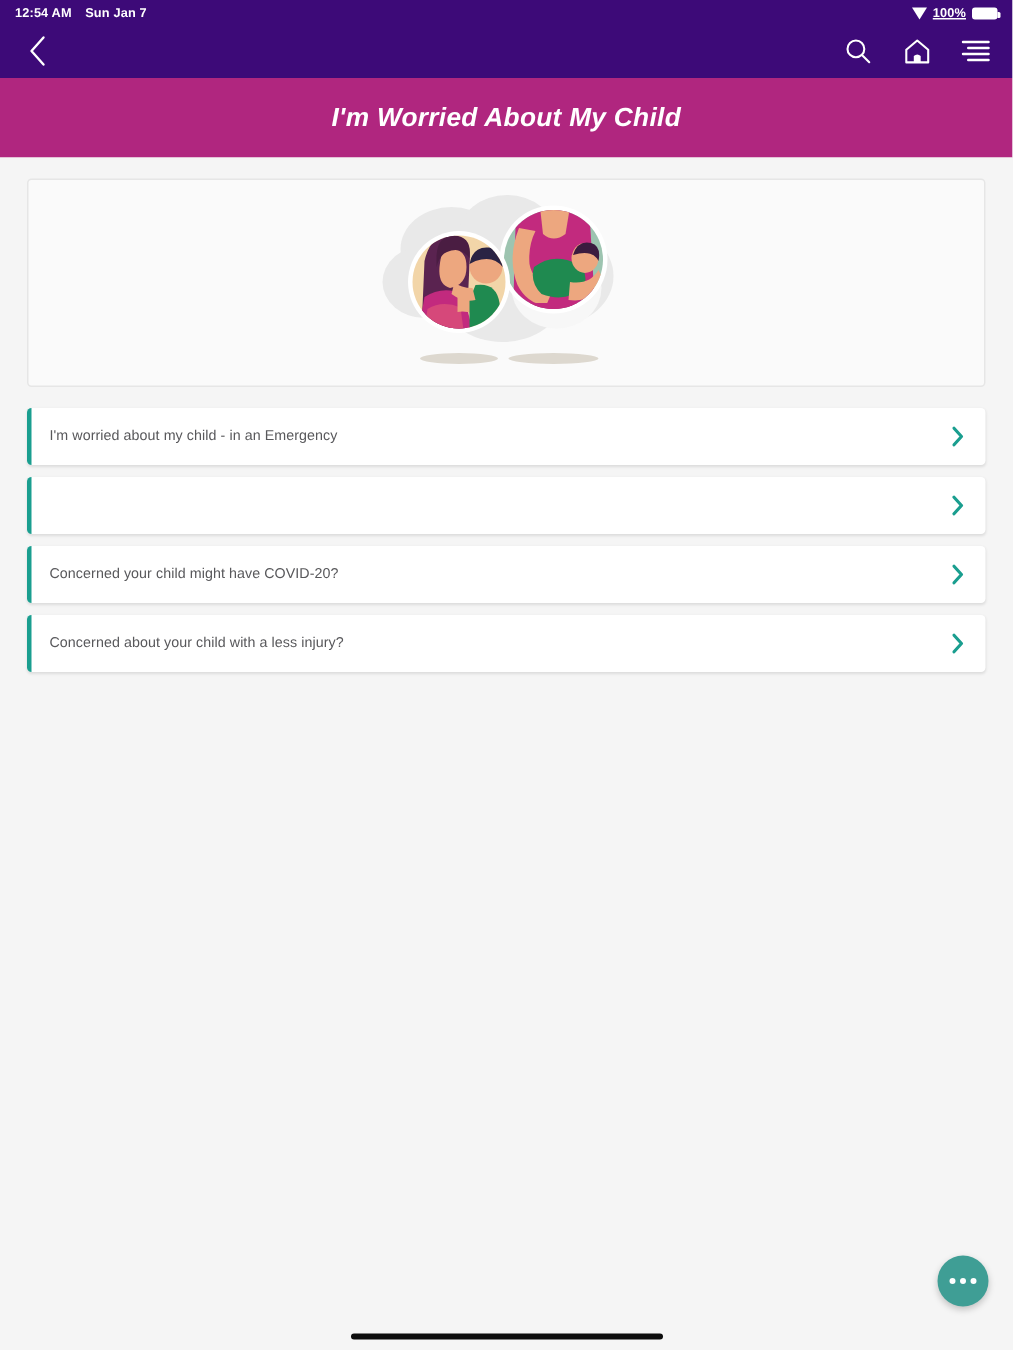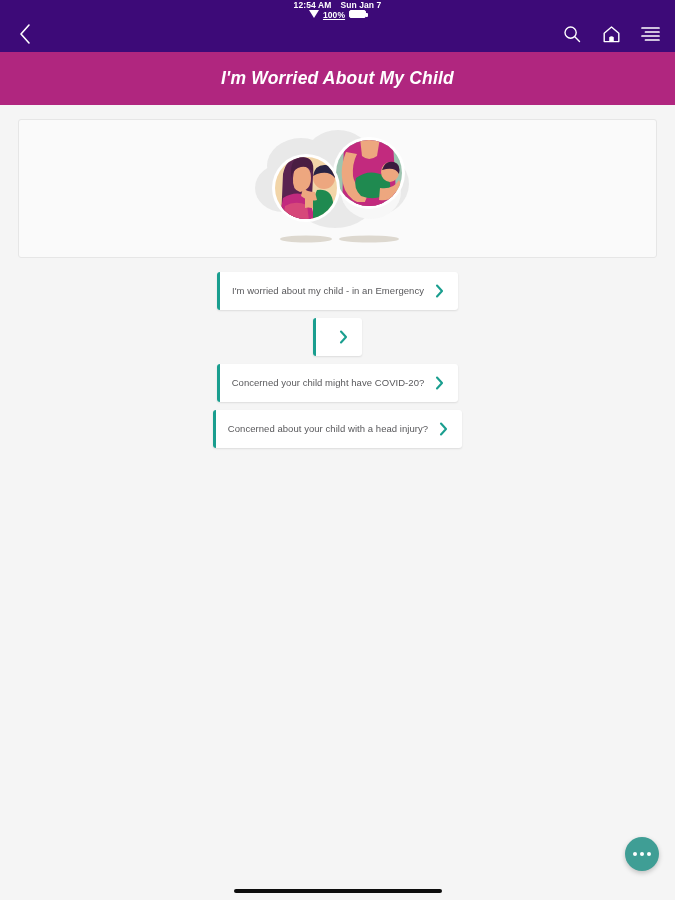--- a/index.html
+++ b/index.html
@@ -21,24 +21,23 @@
     height: 16px;
     background: #3d0a78;
     display: flex;
     align-items: center;
     justify-content: space-between;
     padding: 0 10px;
     color: #ffffff;
     font-size: 8.5px;
     font-weight: bold;
     letter-spacing: 0.1px;
-    flex-direction: column;
   }
   .status-left { display: flex; align-items: center; gap: 9px; }
-  .status-right { display: flex; align-items: flex-start; gap: 4px; text-decoration: underline; }
+  .status-right { display: flex; align-items: flex-end; gap: 4px; text-decoration: underline; }
 
   .wifi-glyph {
     display: inline-block;
     width: 10px; height: 8px;
     position: relative;
   }
   .wifi-glyph::before {
     content: "";
     position: absolute;
     left: 0; top: 0;
@@ -112,21 +111,21 @@
     border-radius: 3px;
     height: 139px;
     display: flex;
     align-items: center;
     justify-content: center;
     margin-bottom: 14px;
   }
   #hero-illustration { width: 190px; height: 125px; display: block; }
 
   
-  #options-list { display: flex; flex-direction: column; gap: 8px; align-items: center; }
+  #options-list { display: flex; flex-direction: column; gap: 8px; }
 
   .option-card {
     position: relative;
     background: #ffffff;
     border-radius: 3px;
     height: 38px;
     display: flex;
     align-items: center;
     padding-left: 15px;
     padding-right: 34px;
@@ -337,21 +336,21 @@
     <div class="option-card">
       <span class="option-label">Concerned your child might have COVID-20?</span>
       <span class="option-chevron">
         <svg width="9" height="14" viewBox="0 0 9 14" fill="none">
           <path d="M2 1.5 L7 7 L2 12.5" stroke="#1a9e8f" stroke-width="2.1" stroke-linecap="round" stroke-linejoin="round"></path>
         </svg>
       </span>
     </div>
 
     <div class="option-card">
-      <span class="option-label">Concerned about your child with a head injury?</span>
+      <span class="option-label">Concerned about your child with a less injury?</span>
       <span class="option-chevron">
         <svg width="9" height="14" viewBox="0 0 9 14" fill="none">
           <path d="M2 1.5 L7 7 L2 12.5" stroke="#1a9e8f" stroke-width="2.1" stroke-linecap="round" stroke-linejoin="round"></path>
         </svg>
       </span>
     </div>
 
   </div>
 </div>
 

